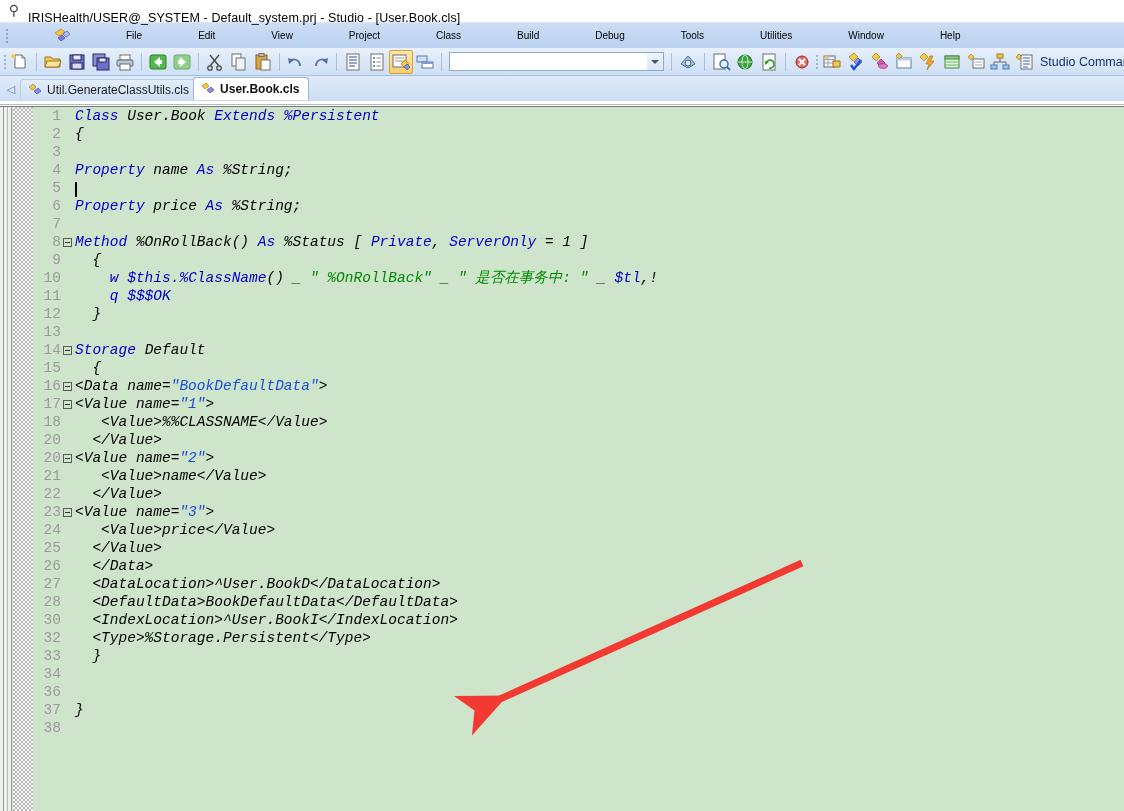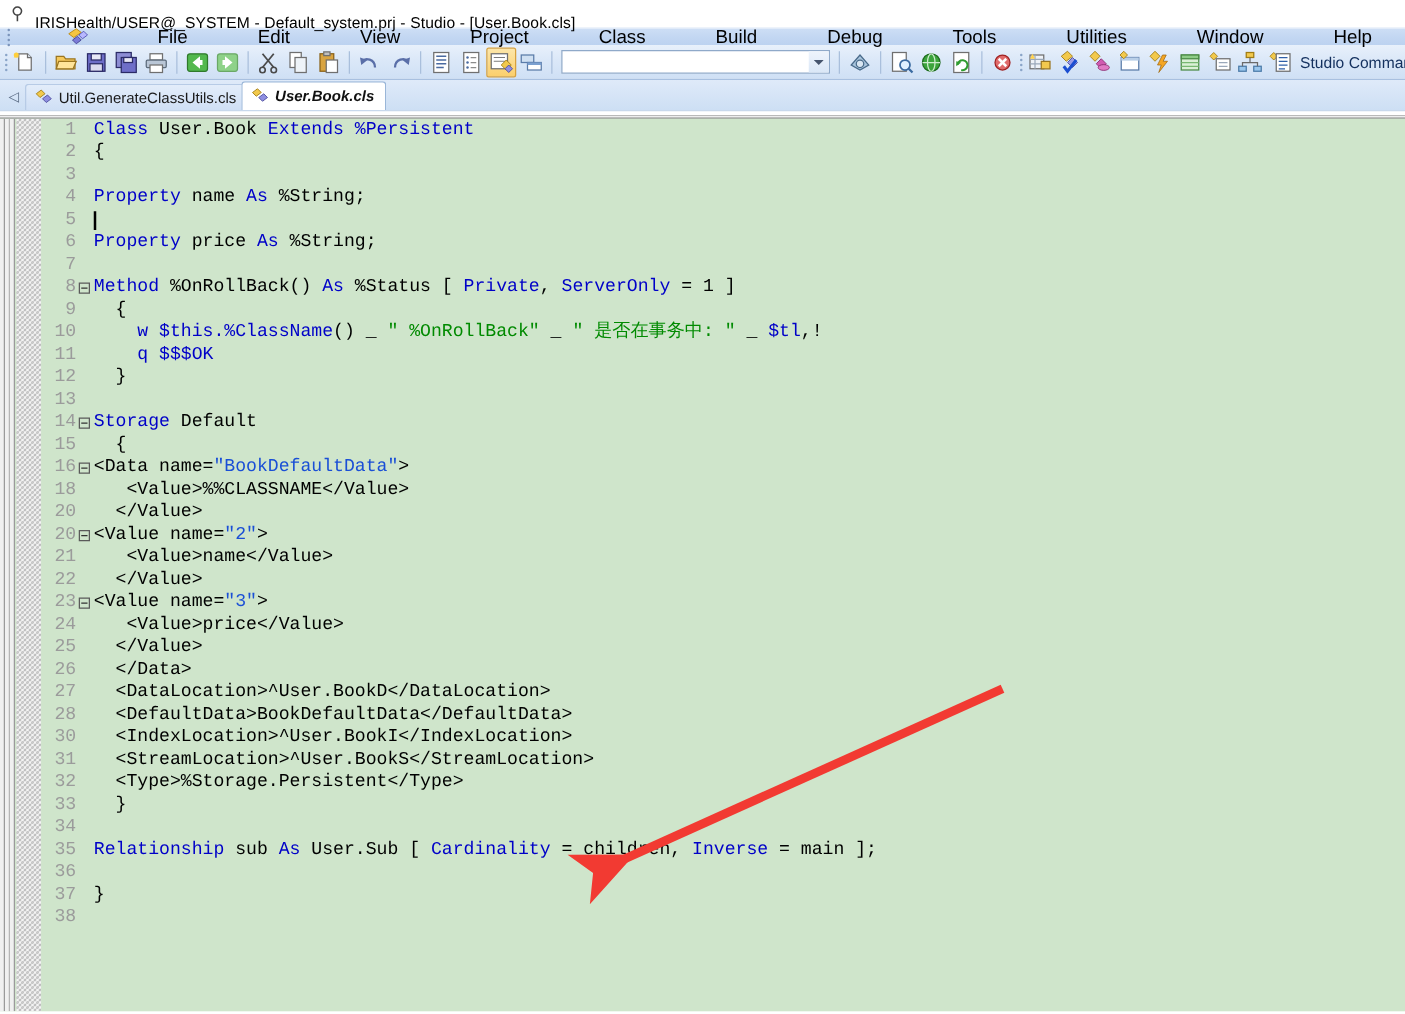--- a/index.html
+++ b/index.html
@@ -33,25 +33,25 @@
     align-items: center; justify-content: center;
     margin-right: 6px;
     font-family: "Liberation Serif", serif;
     font-size: 14px;
     color: #444;
   }
   .title-text { white-space: nowrap; letter-spacing: .1px; margin-top: 14px; }
 
   
   .menubar {
-    height: 14px;
+    height: 26px;
     background: linear-gradient(to bottom, #cddef5 0%, #c3d7f2 50%, #bcd2f0 100%);
     display: flex;
     align-items: center;
-    font-size: 15px;
+    font-size: 10px;
     color: #000;
     border-top: 1px solid #dbe7f8;
     gap: 40px;
   }
   .grip {
     width: 8px; height: 16px;
     margin: 0 1px 0 3px;
     display: flex; flex-direction: column;
     justify-content: center; align-items: center; gap: 2px;
   }
@@ -159,21 +159,20 @@
     border: 1px solid #b7cbe6;
     border-bottom: none;
   }
   .tab.active {
     background: #ffffff;
     font-weight: bold;
     height: 23px;
     border: 1px solid #9ab6d8;
     border-bottom: none;
     z-index: 3;
-    font-style: italic;
   }
   .tab-icon { width: 15px; height: 14px; margin-right: 4px; position: relative; flex: 0 0 auto; }
 
   
   .under-tabs {
     height: 7px;
     background: #ffffff;
     border-top: 1px solid #c8d8ec;
     border-bottom: 1px solid #7b7b7b;
     position: relative;
@@ -250,20 +249,21 @@
   .fold-box::before {
     content: "";
     position: absolute; left: 1px; right: 1px; top: 3px;
     height: 1px; background: #333;
   }
   .code {
     flex: 1 1 auto;
     padding-left: 2px;
     color: #000000;
     white-space: pre;
+    font-style: italic;
   }
   .kw  { color: #0000c8; }
   .str { color: #008a00; }
   .var { color: #0000c8; }
   .attrv { color: #1a4fd6; }
   .caret {
     display: inline-block;
     width: 1.5px; height: 15px;
     background: #000;
     vertical-align: middle;
@@ -639,37 +639,36 @@
         <div class="line"><span class="lnum">7</span><span class="fold"></span><span class="code"></span></div>
         <div class="line"><span class="lnum">8</span><span class="fold"><span class="fold-box"></span></span><span class="code"><span class="kw">Method </span><span>%OnRollBack() </span><span class="kw">As </span><span>%Status </span><span>[ </span><span class="kw">Private</span><span>, </span><span class="kw">ServerOnly</span><span> = 1 ]</span></span></div>
         <div class="line"><span class="lnum">9</span><span class="fold"></span><span class="code"><span>  {</span></span></div>
         <div class="line"><span class="lnum">10</span><span class="fold"></span><span class="code"><span>    </span><span class="var">w </span><span class="var">$this.%ClassName</span><span>() _ </span><span class="str">" %OnRollBack"</span><span> _ </span><span class="str">" 是否在事务中: "</span><span> _ </span><span class="var">$tl</span><span>,!</span></span></div>
         <div class="line"><span class="lnum">11</span><span class="fold"></span><span class="code"><span>    </span><span class="var">q </span><span class="var">$$$OK</span></span></div>
         <div class="line"><span class="lnum">12</span><span class="fold"></span><span class="code"><span>  }</span></span></div>
         <div class="line"><span class="lnum">13</span><span class="fold"></span><span class="code"></span></div>
         <div class="line"><span class="lnum">14</span><span class="fold"><span class="fold-box"></span></span><span class="code"><span class="kw">Storage </span><span>Default</span></span></div>
         <div class="line"><span class="lnum">15</span><span class="fold"></span><span class="code"><span>  {</span></span></div>
         <div class="line"><span class="lnum">16</span><span class="fold"><span class="fold-box"></span></span><span class="code" style="padding-left: 2px;"><span>&lt;Data name=</span><span class="attrv">"BookDefaultData"</span><span>&gt;</span></span></div>
+        <div class="line"><span class="lnum">17</span><span class="fold"><span class="fold-box"></span></span><span class="code" style="padding-left: 2px;"><span>&lt;Value name=</span><span class="attrv">"1"</span><span>&gt;</span></span></div>
         <div class="line"><span class="lnum">18</span><span class="fold"></span><span class="code"><span>   &lt;Value&gt;%%CLASSNAME&lt;/Value&gt;</span></span></div>
         <div class="line"><span class="lnum">20</span><span class="fold"></span><span class="code"><span>  &lt;/Value&gt;</span></span></div>
         <div class="line"><span class="lnum">20</span><span class="fold"><span class="fold-box"></span></span><span class="code" style="padding-left: 2px;"><span>&lt;Value name=</span><span class="attrv">"2"</span><span>&gt;</span></span></div>
         <div class="line"><span class="lnum">21</span><span class="fold"></span><span class="code"><span>   &lt;Value&gt;name&lt;/Value&gt;</span></span></div>
         <div class="line"><span class="lnum">22</span><span class="fold"></span><span class="code"><span>  &lt;/Value&gt;</span></span></div>
         <div class="line"><span class="lnum">23</span><span class="fold"><span class="fold-box"></span></span><span class="code" style="padding-left: 2px;"><span>&lt;Value name=</span><span class="attrv">"3"</span><span>&gt;</span></span></div>
         <div class="line"><span class="lnum">24</span><span class="fold"></span><span class="code"><span>   &lt;Value&gt;price&lt;/Value&gt;</span></span></div>
         <div class="line"><span class="lnum">25</span><span class="fold"></span><span class="code"><span>  &lt;/Value&gt;</span></span></div>
         <div class="line"><span class="lnum">26</span><span class="fold"></span><span class="code"><span>  &lt;/Data&gt;</span></span></div>
         <div class="line"><span class="lnum">27</span><span class="fold"></span><span class="code"><span>  &lt;DataLocation&gt;^User.BookD&lt;/DataLocation&gt;</span></span></div>
         <div class="line"><span class="lnum">28</span><span class="fold"></span><span class="code"><span>  &lt;DefaultData&gt;BookDefaultData&lt;/DefaultData&gt;</span></span></div>
         <div class="line"><span class="lnum">30</span><span class="fold"></span><span class="code"><span>  &lt;IndexLocation&gt;^User.BookI&lt;/IndexLocation&gt;</span></span></div>
-        <div class="line"><span class="lnum">31</span><span class="fold"></span><span class="code"><span>  &lt;StreamLocation&gt;^User.BookS&lt;/StreamLocation&gt;</span></span></div>
         <div class="line"><span class="lnum">32</span><span class="fold"></span><span class="code"><span>  &lt;Type&gt;%Storage.Persistent&lt;/Type&gt;</span></span></div>
         <div class="line"><span class="lnum">33</span><span class="fold"></span><span class="code"><span>  }</span></span></div>
         <div class="line"><span class="lnum">34</span><span class="fold"></span><span class="code"></span></div>
-        <div class="line"><span class="lnum">35</span><span class="fold"></span><span class="code"><span class="kw">Relationship </span><span>sub </span><span class="kw">As </span><span>User.Sub </span><span>[ </span><span class="kw">Cardinality</span><span> = children, </span><span class="kw">Inverse</span><span> = main ];</span></span></div>
         <div class="line"><span class="lnum">36</span><span class="fold"></span><span class="code"></span></div>
         <div class="line"><span class="lnum">37</span><span class="fold"></span><span class="code"><span>}</span></span></div>
         <div class="line"><span class="lnum">38</span><span class="fold"></span><span class="code"></span></div>
       </div>
 
     <svg class="annot" viewBox="0 0 1124 714">
       <defs>
         <marker id="ah" markerWidth="7" markerHeight="7" refX="1.2" refY="3.5" orient="auto" markerUnits="strokeWidth">
           <polygon points="0,3.5 7,0.4 5.2,3.5 7,6.6" fill="#f23a32"></polygon>
         </marker>

